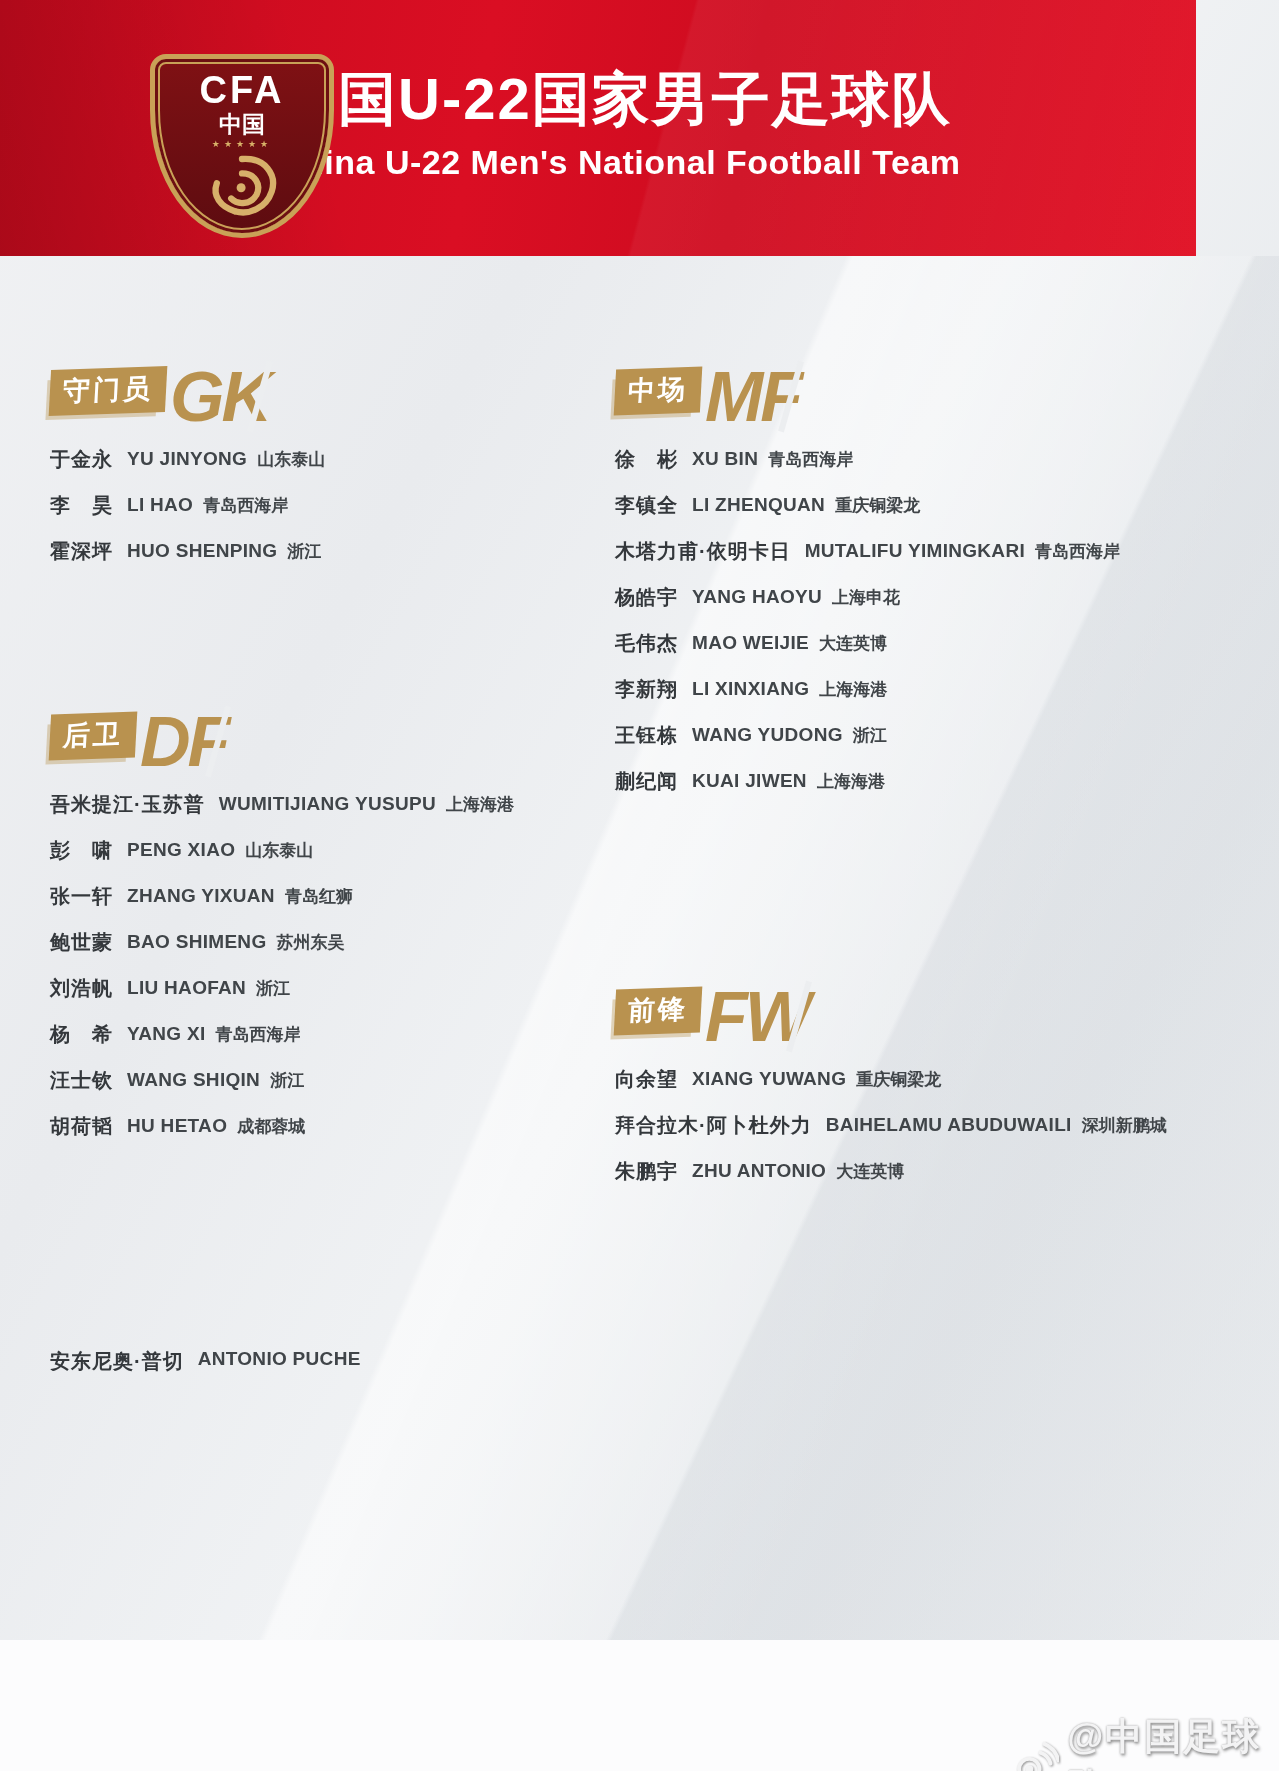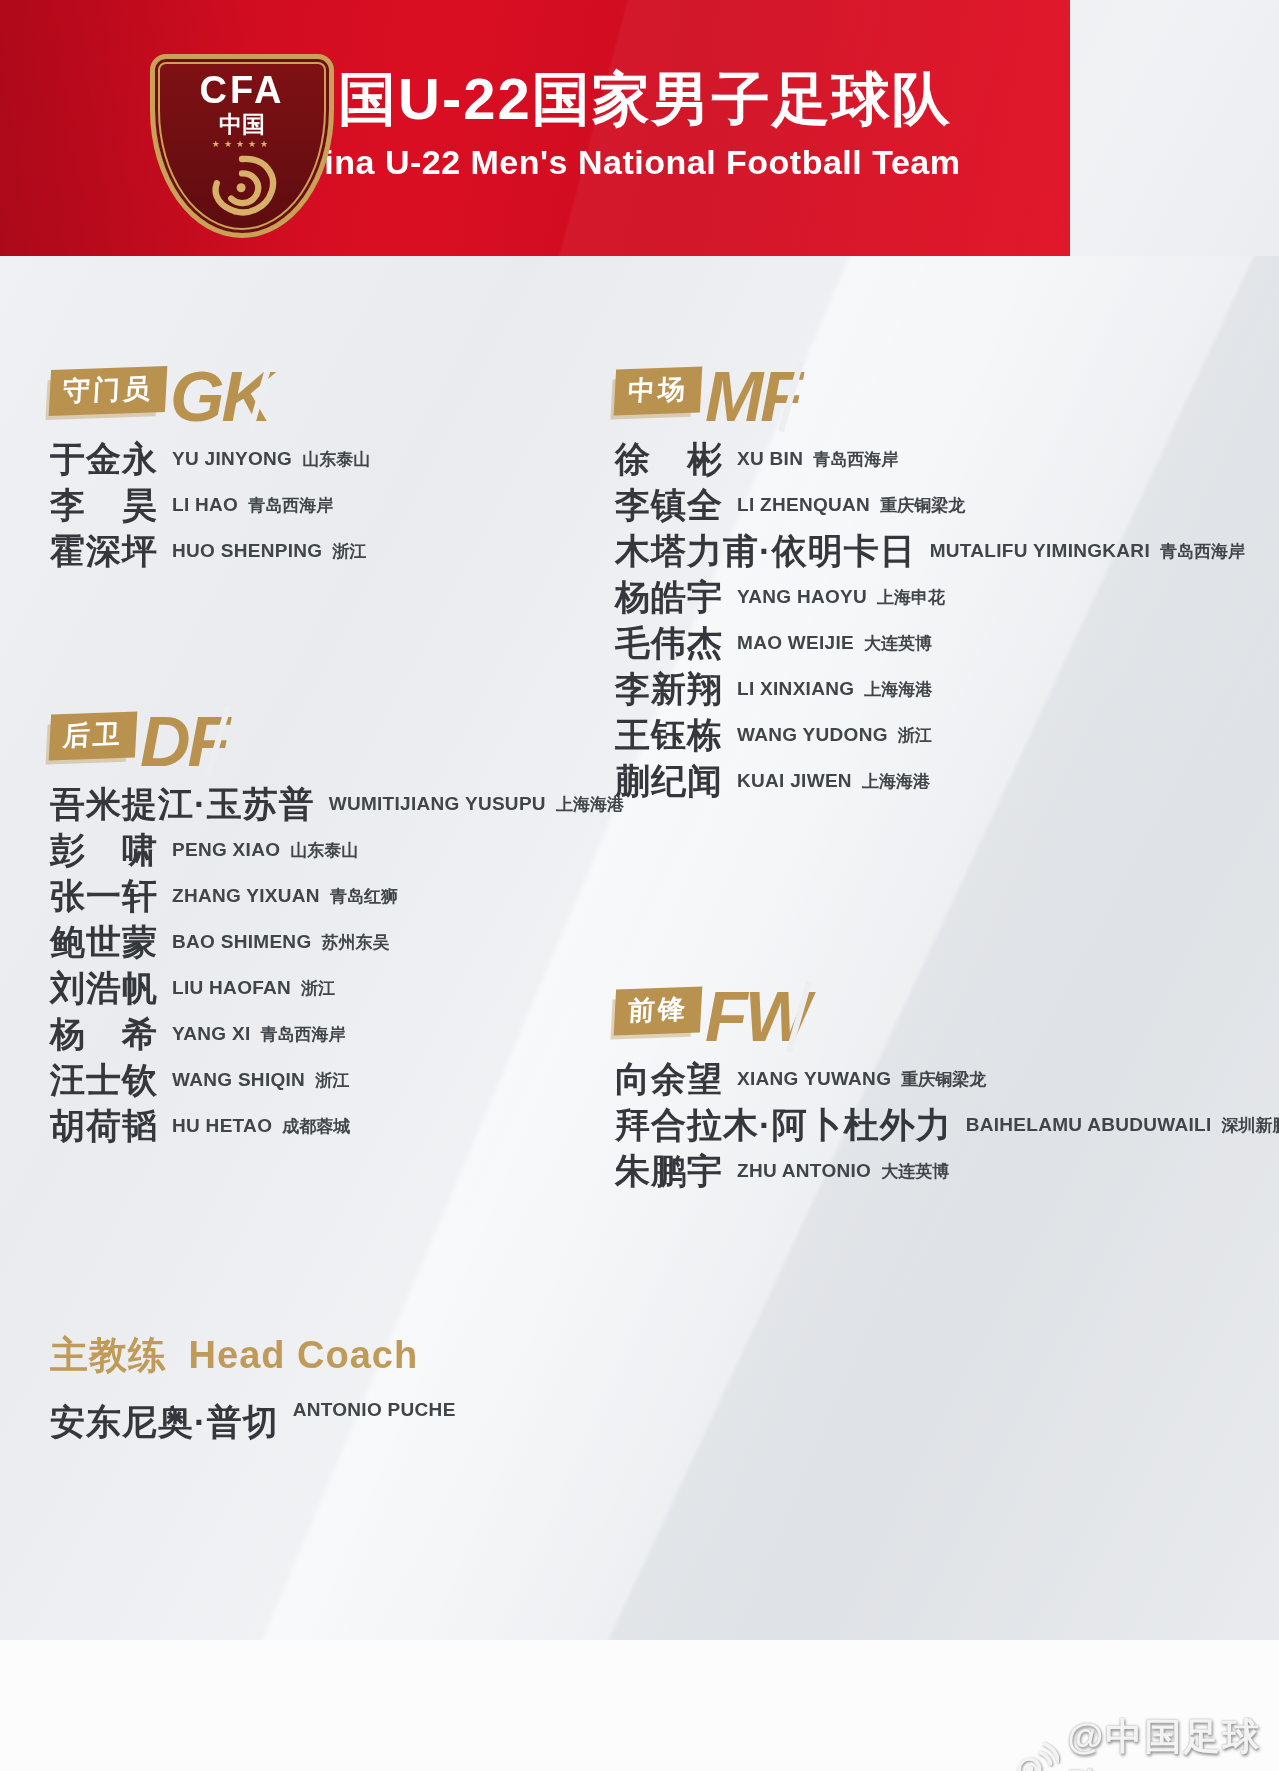--- a/index.html
+++ b/index.html
@@ -8,21 +8,21 @@
   #page { position:relative; width:1279px; height:1771px; overflow:hidden;
           background:linear-gradient(118deg,#f1f2f4 0%,#e9ebee 30%,#f0f2f4 52%,#e6e9ec 75%,#eef0f2 100%); }
 
   
   .sheen1 { position:absolute; left:0; top:256px; width:1279px; height:1515px; pointer-events:none;
             background:linear-gradient(113deg, rgba(255,255,255,0) 44%, rgba(255,255,255,0.55) 44.4%, rgba(255,255,255,0) 70%); }
   .sheen2 { position:absolute; left:0; top:256px; width:1279px; height:1515px; pointer-events:none;
             background:linear-gradient(115deg, rgba(205,210,216,0) 63%, rgba(205,210,216,0.35) 63.3%, rgba(205,210,216,0.12) 100%); }
 
   
-  .header { position:absolute; top:0; left:0; width:1070px; height:256px;
+  .header { position:absolute; top:0; left:0; width:1196px; height:256px;
             background:linear-gradient(100deg,#c50a1d 0%,#da0e23 40%,#cf0c20 62%,#e11327 100%); }
   .header::before { content:""; position:absolute; inset:0;
             background:linear-gradient(75deg, rgba(0,0,0,0.14) 0%, rgba(0,0,0,0) 28%); }
   .header::after { content:""; position:absolute; inset:0;
             background:linear-gradient(105deg, rgba(255,255,255,0) 55%, rgba(255,255,255,0.05) 55.3%, rgba(255,255,255,0.02) 100%); }
 
   .crest { position:absolute; left:150px; top:54px; width:184px; height:184px;
            background:linear-gradient(#801114,#5d0c10);
            border:5px solid #c9a157;
            border-radius:16px 16px 92px 92px / 16px 16px 128px 128px;
@@ -44,21 +44,21 @@
                transform:skew(-5deg) rotate(-2deg);
                box-shadow:-6px 7px 0 -3px rgba(185,146,79,0.38); }
   .badge-letters { position:relative; color:#b9924f; font-weight:900; font-style:italic;
                    font-size:70px; line-height:0.95; letter-spacing:-3px; margin-left:4px; }
   .badge-letters::after { content:""; position:absolute; right:6px; top:-4px; width:6px; height:110%;
                    background:#eceef0; transform:rotate(16deg); }
 
   
   .players { position:absolute; }
   .row  { height:46px; display:flex; align-items:center; white-space:nowrap; }
-  .p-zh   { font-size:35px; font-weight:700; color:#34383c; letter-spacing:1px; }
+  .p-zh   { font-size:20px; font-weight:700; color:#34383c; letter-spacing:1px; }
   .p-en   { font-size:19px; font-weight:700; color:#404549; margin-left:14px; letter-spacing:0.3px; }
   .p-club { font-size:17px; font-weight:700; color:#404549; margin-left:10px; }
 
   
   .coach { position:absolute; left:50px; top:1330px; }
   .coach-title { color:#bf9a58; font-weight:900; font-size:38px; letter-spacing:1px; }
   .coach-name  { margin-top:18px; display:flex; white-space:nowrap; }
 
   
   .footer { position:absolute; left:0; top:1640px; width:1279px; height:131px; background:#fcfcfd; }
@@ -229,24 +229,20 @@
       <span class="p-club">深圳新鹏城</span>
     </div>
     <div class="row">
       <span class="p-zh">朱鹏宇</span>
       <span class="p-en">ZHU ANTONIO</span>
       <span class="p-club">大连英博</span>
     </div>
   </div>
 
   <div class="coach">
-    <div class="coach-title">
-      <span style="margin-right: 10px;">主教练</span>
-      <span>Head Coach</span>
-    </div>
     <div class="coach-name">
       <span class="p-zh">安东尼奥·普切</span>
       <span class="p-en">ANTONIO PUCHE</span>
     </div>
   </div>
 
   <div class="footer">
     
 
     

